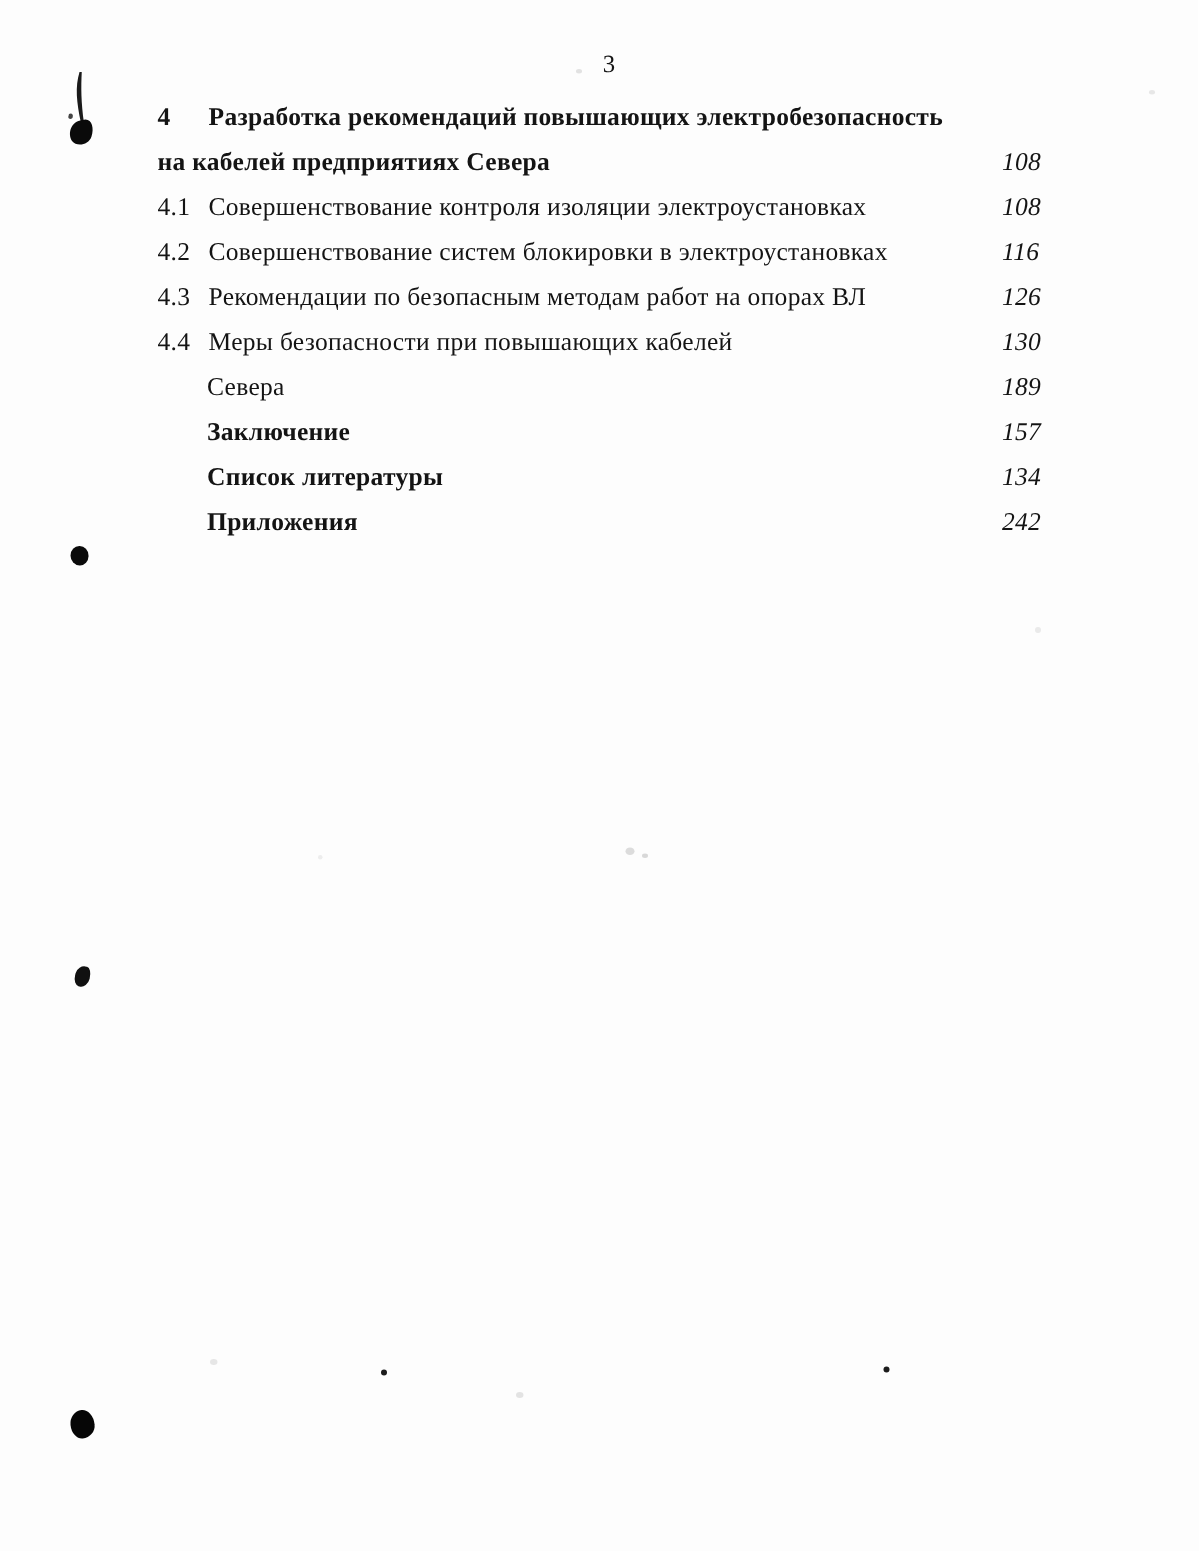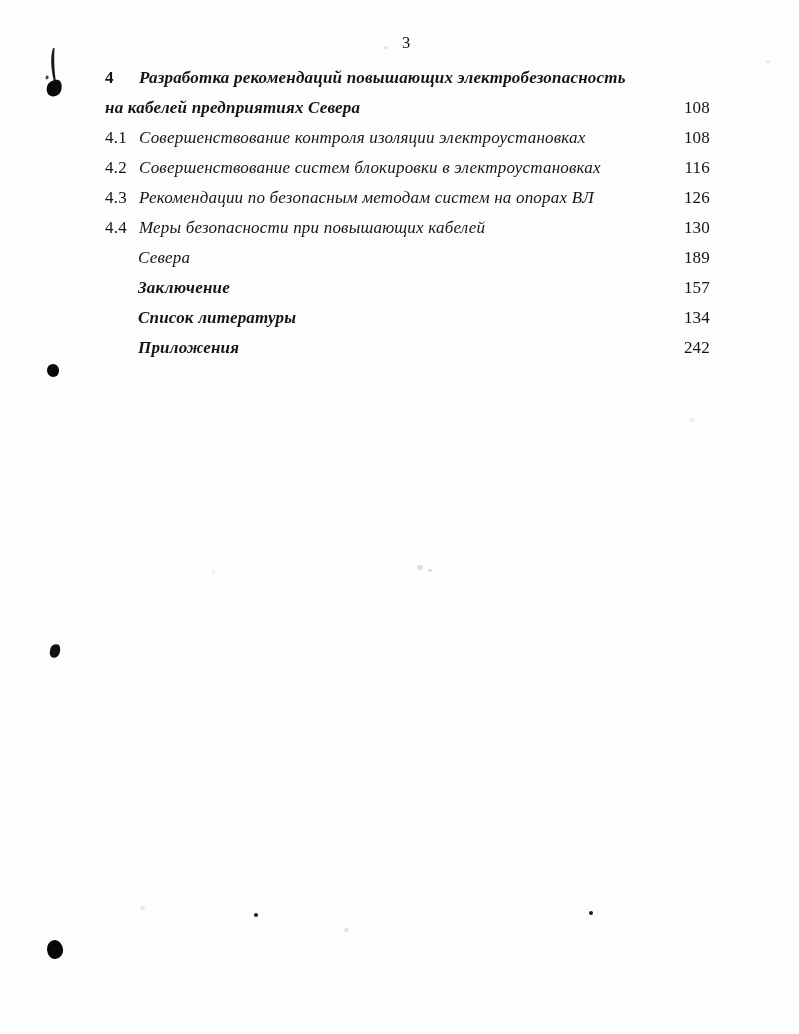--- a/index.html
+++ b/index.html
@@ -38,26 +38,27 @@
     height: 30px;
     line-height: 30px;
     white-space: nowrap;
   }
   .row.heading { font-weight: 700; }
   .row .num {
     width: 34px;
     flex-shrink: 0;
   }
   .row.indent { padding-left: 33px; }
-  .row .label { flex: 1 1 auto; overflow: hidden; font-style: italic; }
+  .row .label { flex: 1 1 auto; overflow: hidden; }
   .row .page-col {
     width: 42px;
     flex-shrink: 0;
-    text-align: right;
+    text-align: left;
     font-weight: 400;
+    font-style: italic;
   }
   
   .ink { position: absolute; }
   .ink-dot-mid {
     left: 47px; top: 364px; width: 12px; height: 13px;
     background: #0a0a0a; border-radius: 50% 50% 48% 52%;
   }
   .ink-tick {
     left: 50px; top: 644px; width: 10px; height: 14px;
     background: #101010;
@@ -111,21 +112,21 @@
     </div>
 
     <div class="row">
       <span class="num">4.2</span>
       <span class="label">Совершенствование систем блокировки в электроустановках</span>
       <span class="page-col">116</span>
     </div>
 
     <div class="row">
       <span class="num">4.3</span>
-      <span class="label">Рекомендации по безопасным методам систем на опорах ВЛ</span>
+      <span class="label">Рекомендации по безопасным методам работ на опорах ВЛ</span>
       <span class="page-col">126</span>
     </div>
 
     <div class="row">
       <span class="num">4.4</span>
       <span class="label">Меры безопасности при повышающих кабелей</span>
       <span class="page-col">130</span>
     </div>
 
     <div class="row indent no-num">

